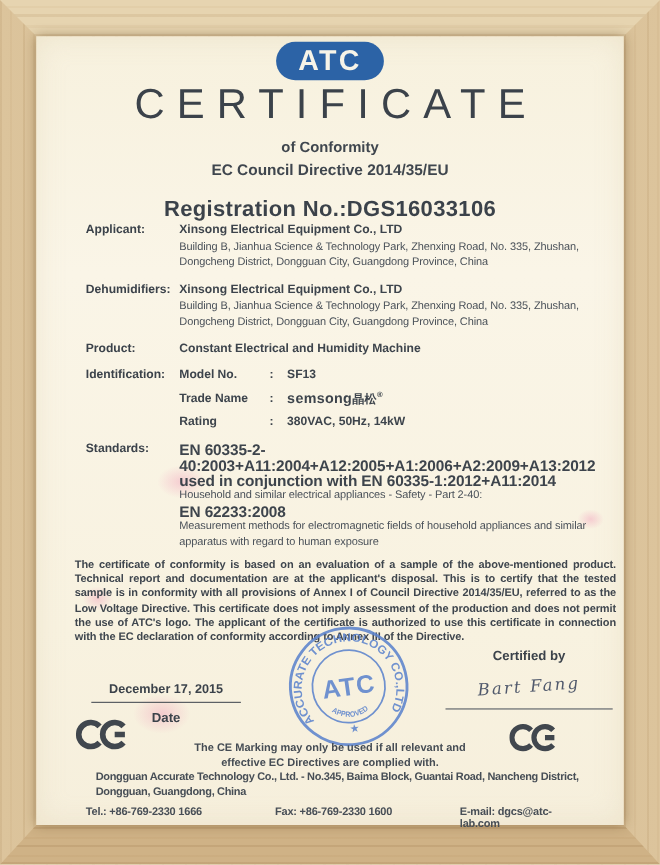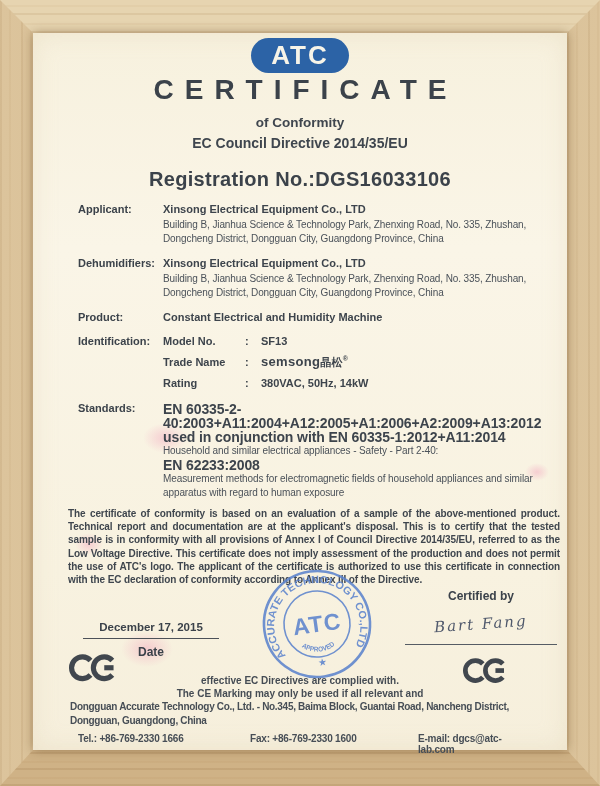--- a/index.html
+++ b/index.html
@@ -30,21 +30,21 @@
   }
 
   .blob { position:absolute; border-radius:50%;
     background:radial-gradient(closest-side, rgba(238,118,168,.30), rgba(238,118,168,0)); }
 
   
   .header { position:absolute; top:5px; left:0; right:0; text-align:center; }
   .logo { display:inline-block; width:98px; height:35px; border-radius:18px;
     background:#2c63a6; color:#f7f4e8; font-weight:bold; font-size:26px;
     line-height:34px; letter-spacing:2px; }
-  .cert-title { margin-top:1px; font-size:28px; font-weight:bold;
+  .cert-title { margin-top:1px; font-size:38px; font-weight:normal;
     letter-spacing:11px; padding-left:11px; color:#3b424a; }
   .sub1 { margin-top:9px;  font-size:13.5px; font-weight:bold; color:#3f464e; }
   .sub2 { margin-top:5px;  font-size:14px;   font-weight:bold; color:#3f464e; }
   .sub3 { margin-top:2px;  font-size:13.5px; font-weight:bold; color:#3f464e; }
   .reg  { margin-top:17px; font-size:20px; font-weight:bold; letter-spacing:.3px; color:#3b424a; }
 
   
   .fields { position:absolute; top:170px; left:45px; right:40px; }
   .frow { display:flex; align-items:flex-start; }
   .flabel { width:85px; flex:none; font-weight:bold; font-size:11px; color:#3b424a; }
@@ -88,21 +88,21 @@
   .date-label { margin-top:6px; font-weight:bold; font-size:12px; color:#3b424a; }
 
   .ce { position:absolute; }
   .ce svg { display:block; width:100%; height:auto; }
   .ce-left  { left:36px;  top:620px; width:50px; }
   .ce-right { left:430px; top:624px; width:46px; }
 
   .ce-note { position:absolute; left:0; right:0; top:641px; text-align:center;
     font-size:10px; font-weight:bold; line-height:13px; color:#454c54; }
 
-  .footer-company { position:absolute; left:37px; top:667px; width:480px;
+  .footer-company { position:absolute; left:54px; top:667px; width:480px;
     font-size:10px; font-weight:bold; letter-spacing:-.3px; line-height:13.5px; color:#474e56; }
   .footer-contacts { position:absolute; left:45px; right:40px; top:700px;
     display:flex; font-size:10px; font-weight:bold; letter-spacing:-.2px; color:#474e56; }
   .fc-tel { width:172px; flex:none; }
   .fc-fax { width:168px; flex:none; }
   .fc-mail { flex:1; }
 </style>
 </head>
 <body>
 
@@ -226,22 +226,22 @@
       <svg viewBox="0 0 78 46">
         <g stroke="#41474e" stroke-width="8" fill="none">
           <path d="M 33.6 11.6 A 17 17 0 1 0 33.6 34.4"></path>
           <path d="M 67.6 11.6 A 17 17 0 1 0 67.6 34.4"></path>
           <path d="M 55 23 L 69.5 23"></path>
         </g>
       </svg>
     </div>
 
     <div class="ce-note">
+      <div>The CE Marking may only be used if all relevant and</div>
       <div>effective EC Directives are complied with.</div>
-      <div>The CE Marking may only be used if all relevant and</div>
     </div>
 
     <div class="footer-company">Dongguan Accurate Technology Co., Ltd. - No.345, Baima Block, Guantai Road, Nancheng District, Dongguan, Guangdong, China</div>
     <div class="footer-contacts">
       <div class="fc-tel">Tel.: +86-769-2330 1666</div>
       <div class="fc-fax">Fax: +86-769-2330 1600</div>
       <div class="fc-mail">E-mail: dgcs@atc-lab.com</div>
     </div>
 
   </div>

